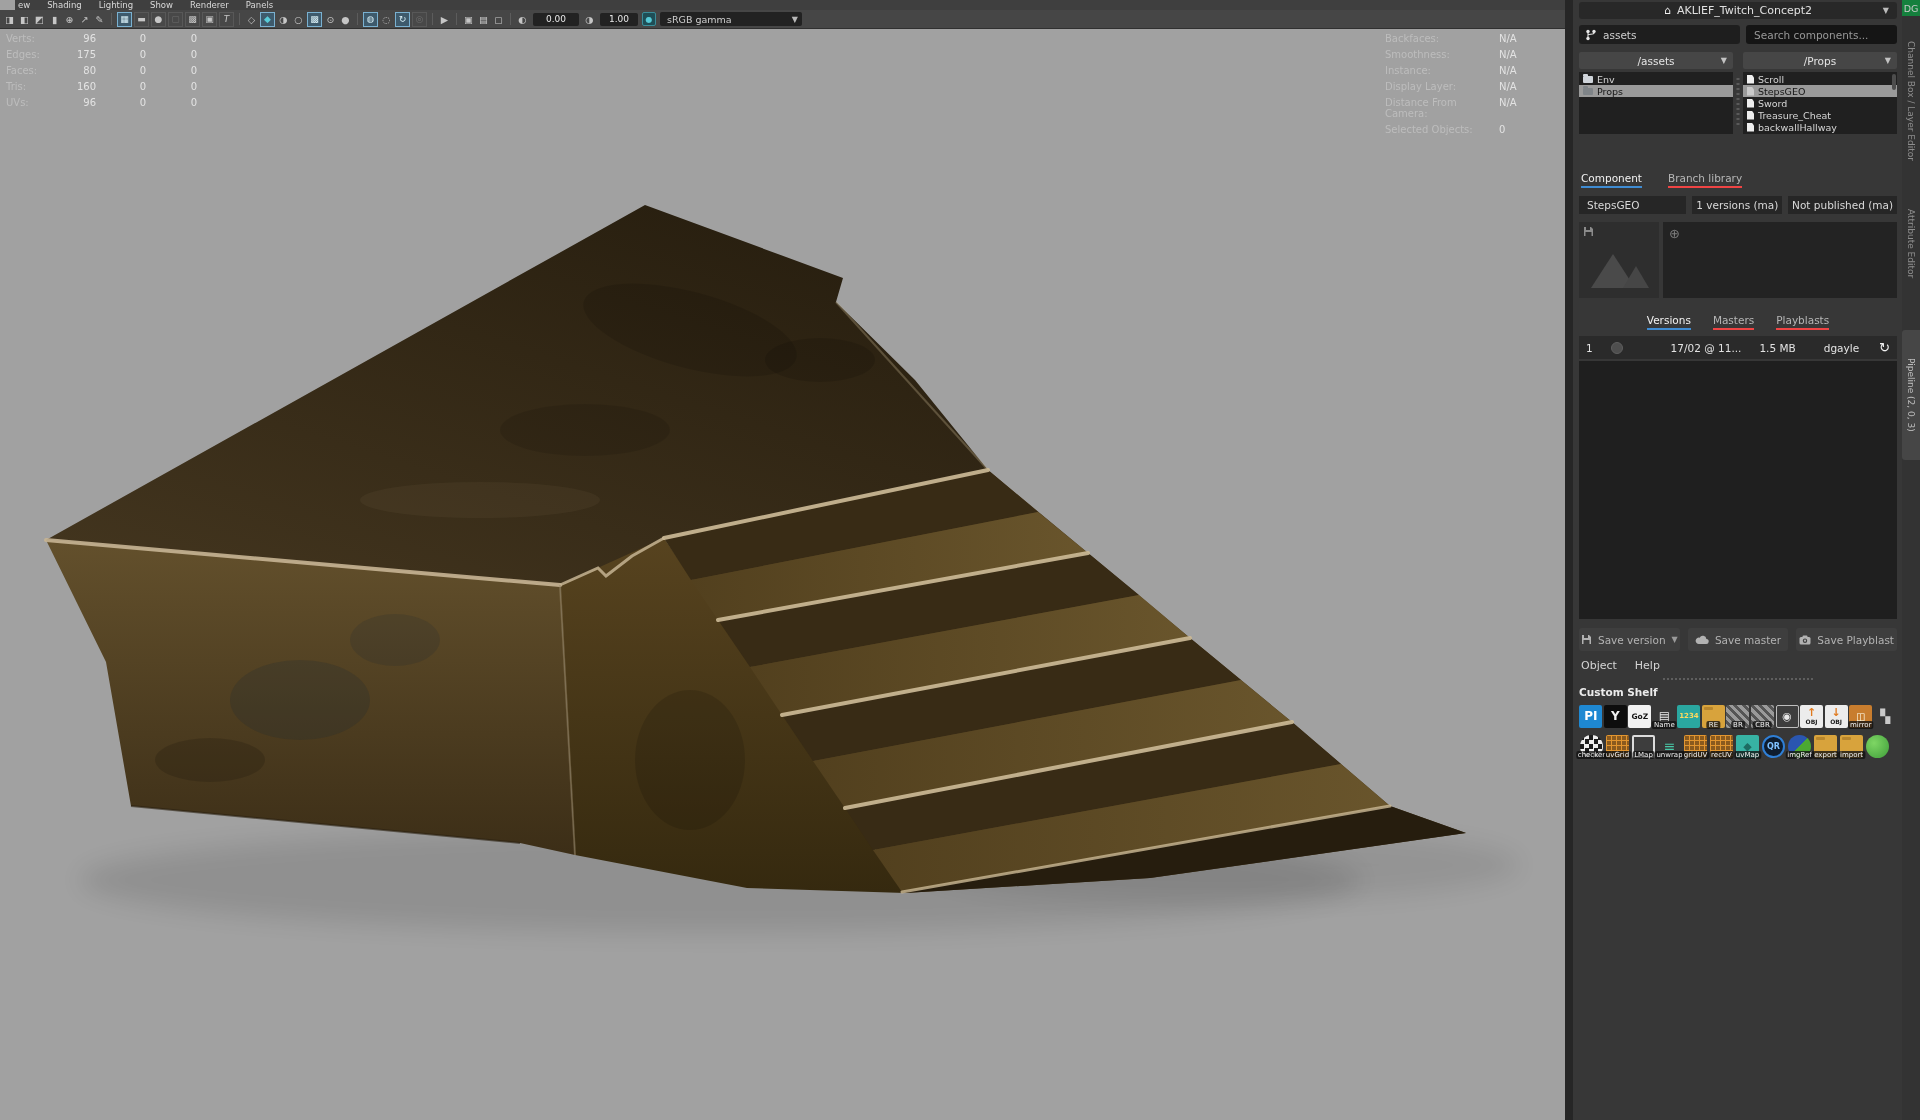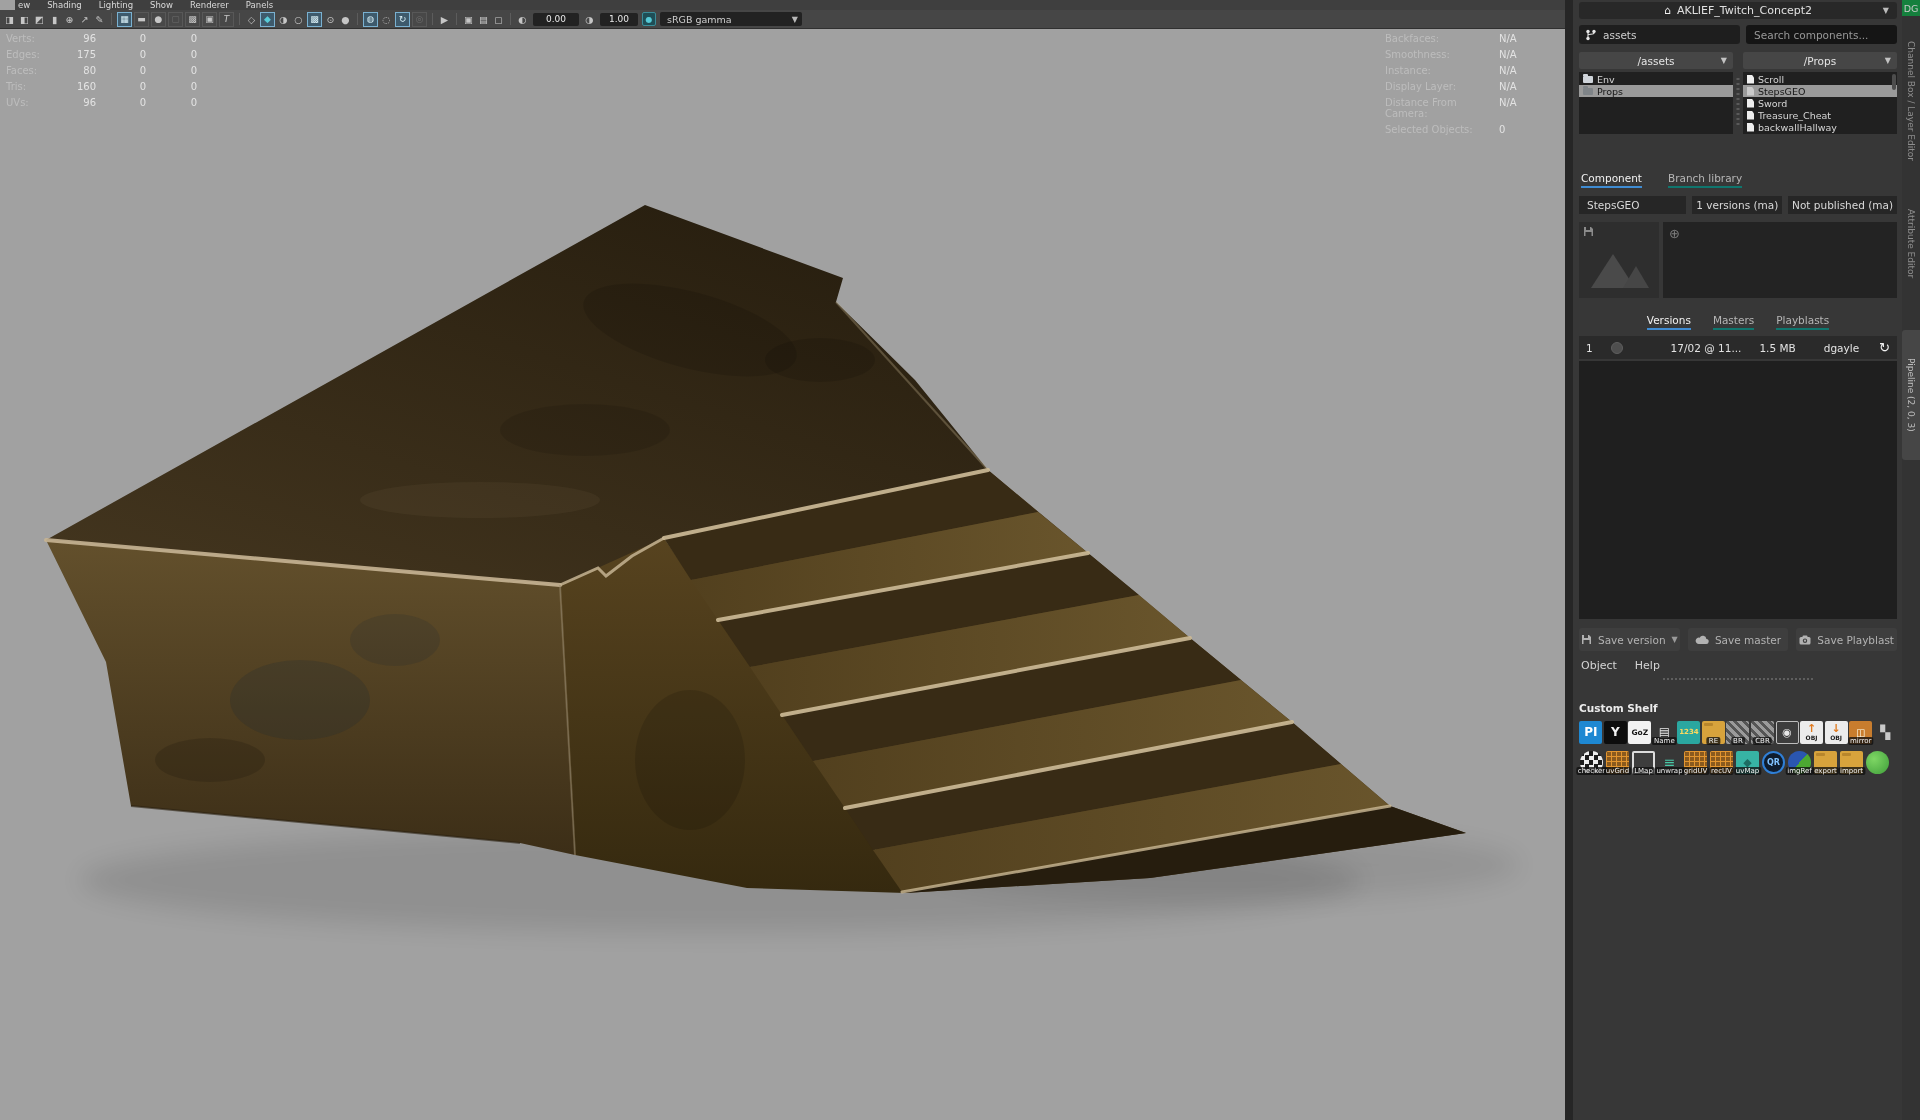--- a/index.html
+++ b/index.html
@@ -43,21 +43,21 @@
   .plist .sb{position:absolute;right:1px;top:2px;width:4px;height:16px;background:#4d4d4d;border-radius:2px;}
   .lrow{height:12px;display:flex;align-items:center;gap:4px;font-size:9.5px;color:#d6d6d6;padding:0 4px;}
   .lrow.sel{background:#9a9a9a;color:#151515;}
   .fico{width:10px;height:7px;background:#cfd4da;border-radius:1px;position:relative;flex:none;}
   .fico:before{content:"";position:absolute;left:0;top:-2px;width:5px;height:2px;background:#cfd4da;border-radius:1px 1px 0 0;}
   .lrow.sel .fico,.lrow.sel .fico:before{background:#7f8488;}
   .pico{width:7px;height:9px;background:#efefef;clip-path:polygon(0 0,68% 0,100% 32%,100% 100%,0 100%);flex:none;}
   .lrow.sel .pico{background:#c9c9c9;}
   .ldots{position:absolute;left:50%;top:6px;transform:translateX(-50%);width:3px;height:48px;background:repeating-linear-gradient(#5a5a5a 0 2px,transparent 2px 5px);}
   .ptabs{margin-top:38px;display:flex;gap:26px;font-size:10.5px;color:#b6b6b6;padding:0 2px;height:16px;}
-  .ptab{padding-bottom:3px;border-bottom:2px solid #0f766e;cursor:default;}
+  .ptab{padding-bottom:3px;border-bottom:2px solid #ef4444;cursor:default;}
   .ptab.active{color:#f2f2f2;border-bottom:2px solid #3f8cd3;}
   .p-info{margin-top:8px;display:flex;gap:6px;height:18px;font-size:10.5px;}
   .icell{background:#262626;color:#d9d9d9;display:flex;align-items:center;justify-content:center;}
   .icell.l{flex:1.05;justify-content:flex-start;padding-left:8px;}
   .icell.m{flex:.95;}
   .icell.r{flex:1.15;}
   .p-thumbs{margin-top:8px;display:flex;gap:4px;height:76px;}
   .thumb{width:80px;background:#2e2e2e;position:relative;}
   .thumb .tsave{position:absolute;left:4px;top:4px;}
   .mnt1{position:absolute;left:12px;bottom:10px;width:0;height:0;border-left:22px solid transparent;border-right:22px solid transparent;border-bottom:34px solid #4a4a4a;}
@@ -72,21 +72,21 @@
   .p-vrow .author{margin-left:20px;}
   .p-vrow .refresh{margin-left:12px;color:#f0f0f0;font-size:13px;line-height:13px;}
   .p-vlist{margin-top:2px;height:258px;background:#1f1f1f;}
   .p-btns{margin-top:9px;display:flex;gap:8px;height:23px;}
   .sbtn{flex:1;background:#3e3e3e;border-radius:3px;display:flex;align-items:center;justify-content:center;gap:6px;color:#b2b2b2;font-size:10.5px;cursor:default;}
   .sbtn svg{flex:none;}
   .sbtn .arr{font-size:8px;color:#9a9a9a;}
   .p-menu{margin-top:8px;display:flex;gap:18px;font-size:11px;color:#d4d4d4;padding-left:2px;height:14px;text-align:center;}
   .p-div{margin-top:5px;height:4px;display:flex;justify-content:center;}
   .p-div i{width:150px;border-top:2px dotted #5e5e5e;}
-  .shelf-title{margin-top:20px;font-size:10.5px;font-weight:bold;color:#ececec;height:13px;}
+  .shelf-title{margin-top:4px;font-size:10.5px;font-weight:bold;color:#ececec;height:13px;}
   .shelf-row{margin-top:4px;display:flex;gap:1px;height:26px;}
   .shelf-item{width:25px;height:26px;position:relative;display:flex;align-items:center;justify-content:center;cursor:default;}
   .t{width:23px;height:23px;border-radius:2px;display:flex;align-items:center;justify-content:center;font-size:8px;font-weight:bold;color:#ddd;position:relative;box-sizing:border-box;flex-direction:column;}
   .si-label{position:absolute;bottom:0;left:50%;transform:translateX(-50%);background:rgba(15,15,15,.78);color:#f0f0f0;font-size:7px;font-weight:normal;padding:0 2px;border-radius:2px;white-space:nowrap;z-index:2;line-height:8px;}
   .t-pi{background:#1e88d2;color:#fff;font-size:12px;}
   .t-funnel{background:#0d0d0d;color:#f2f2f2;font-size:12px;}
   .t-goz{background:#f2f2f2;color:#151515;font-size:7.5px;}
   .t-name{color:#e8e8e8;font-size:12px;font-weight:normal;}
   .t-digits{background:#2aa7a0;color:#ffd95e;font-size:7px;letter-spacing:0;}
   .t-folder{background:#d8a33c;border-radius:2px;}

